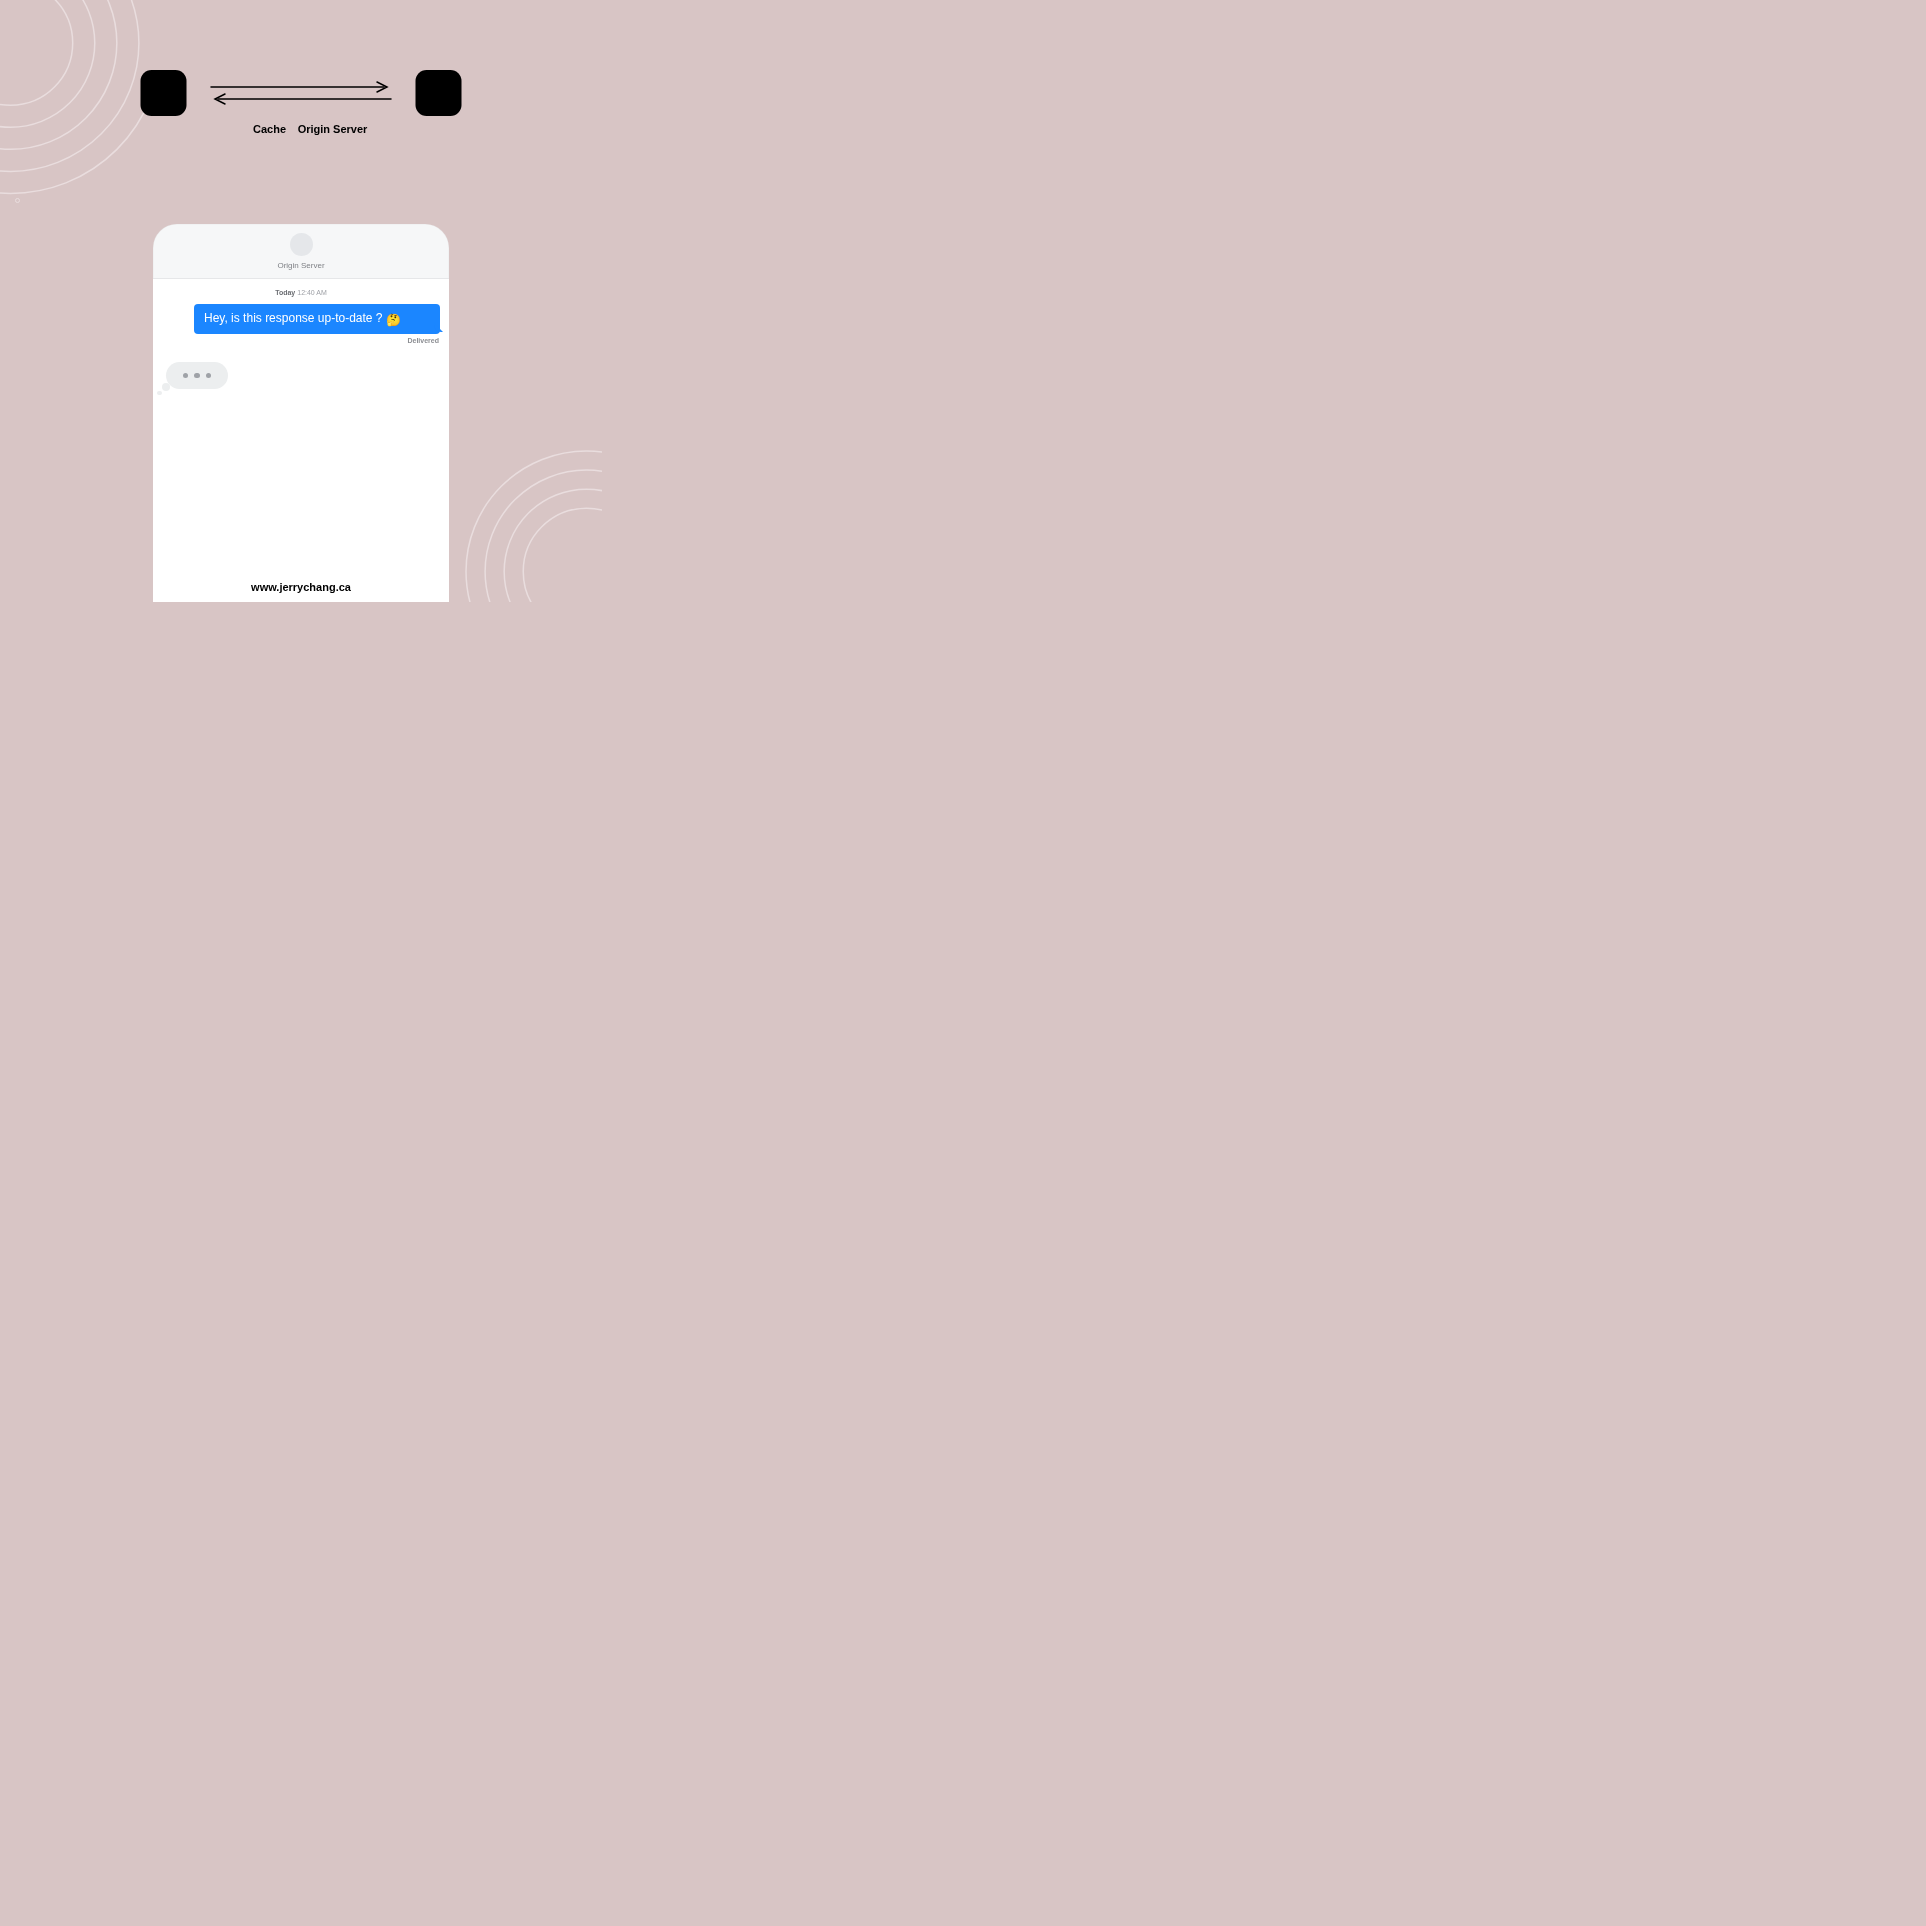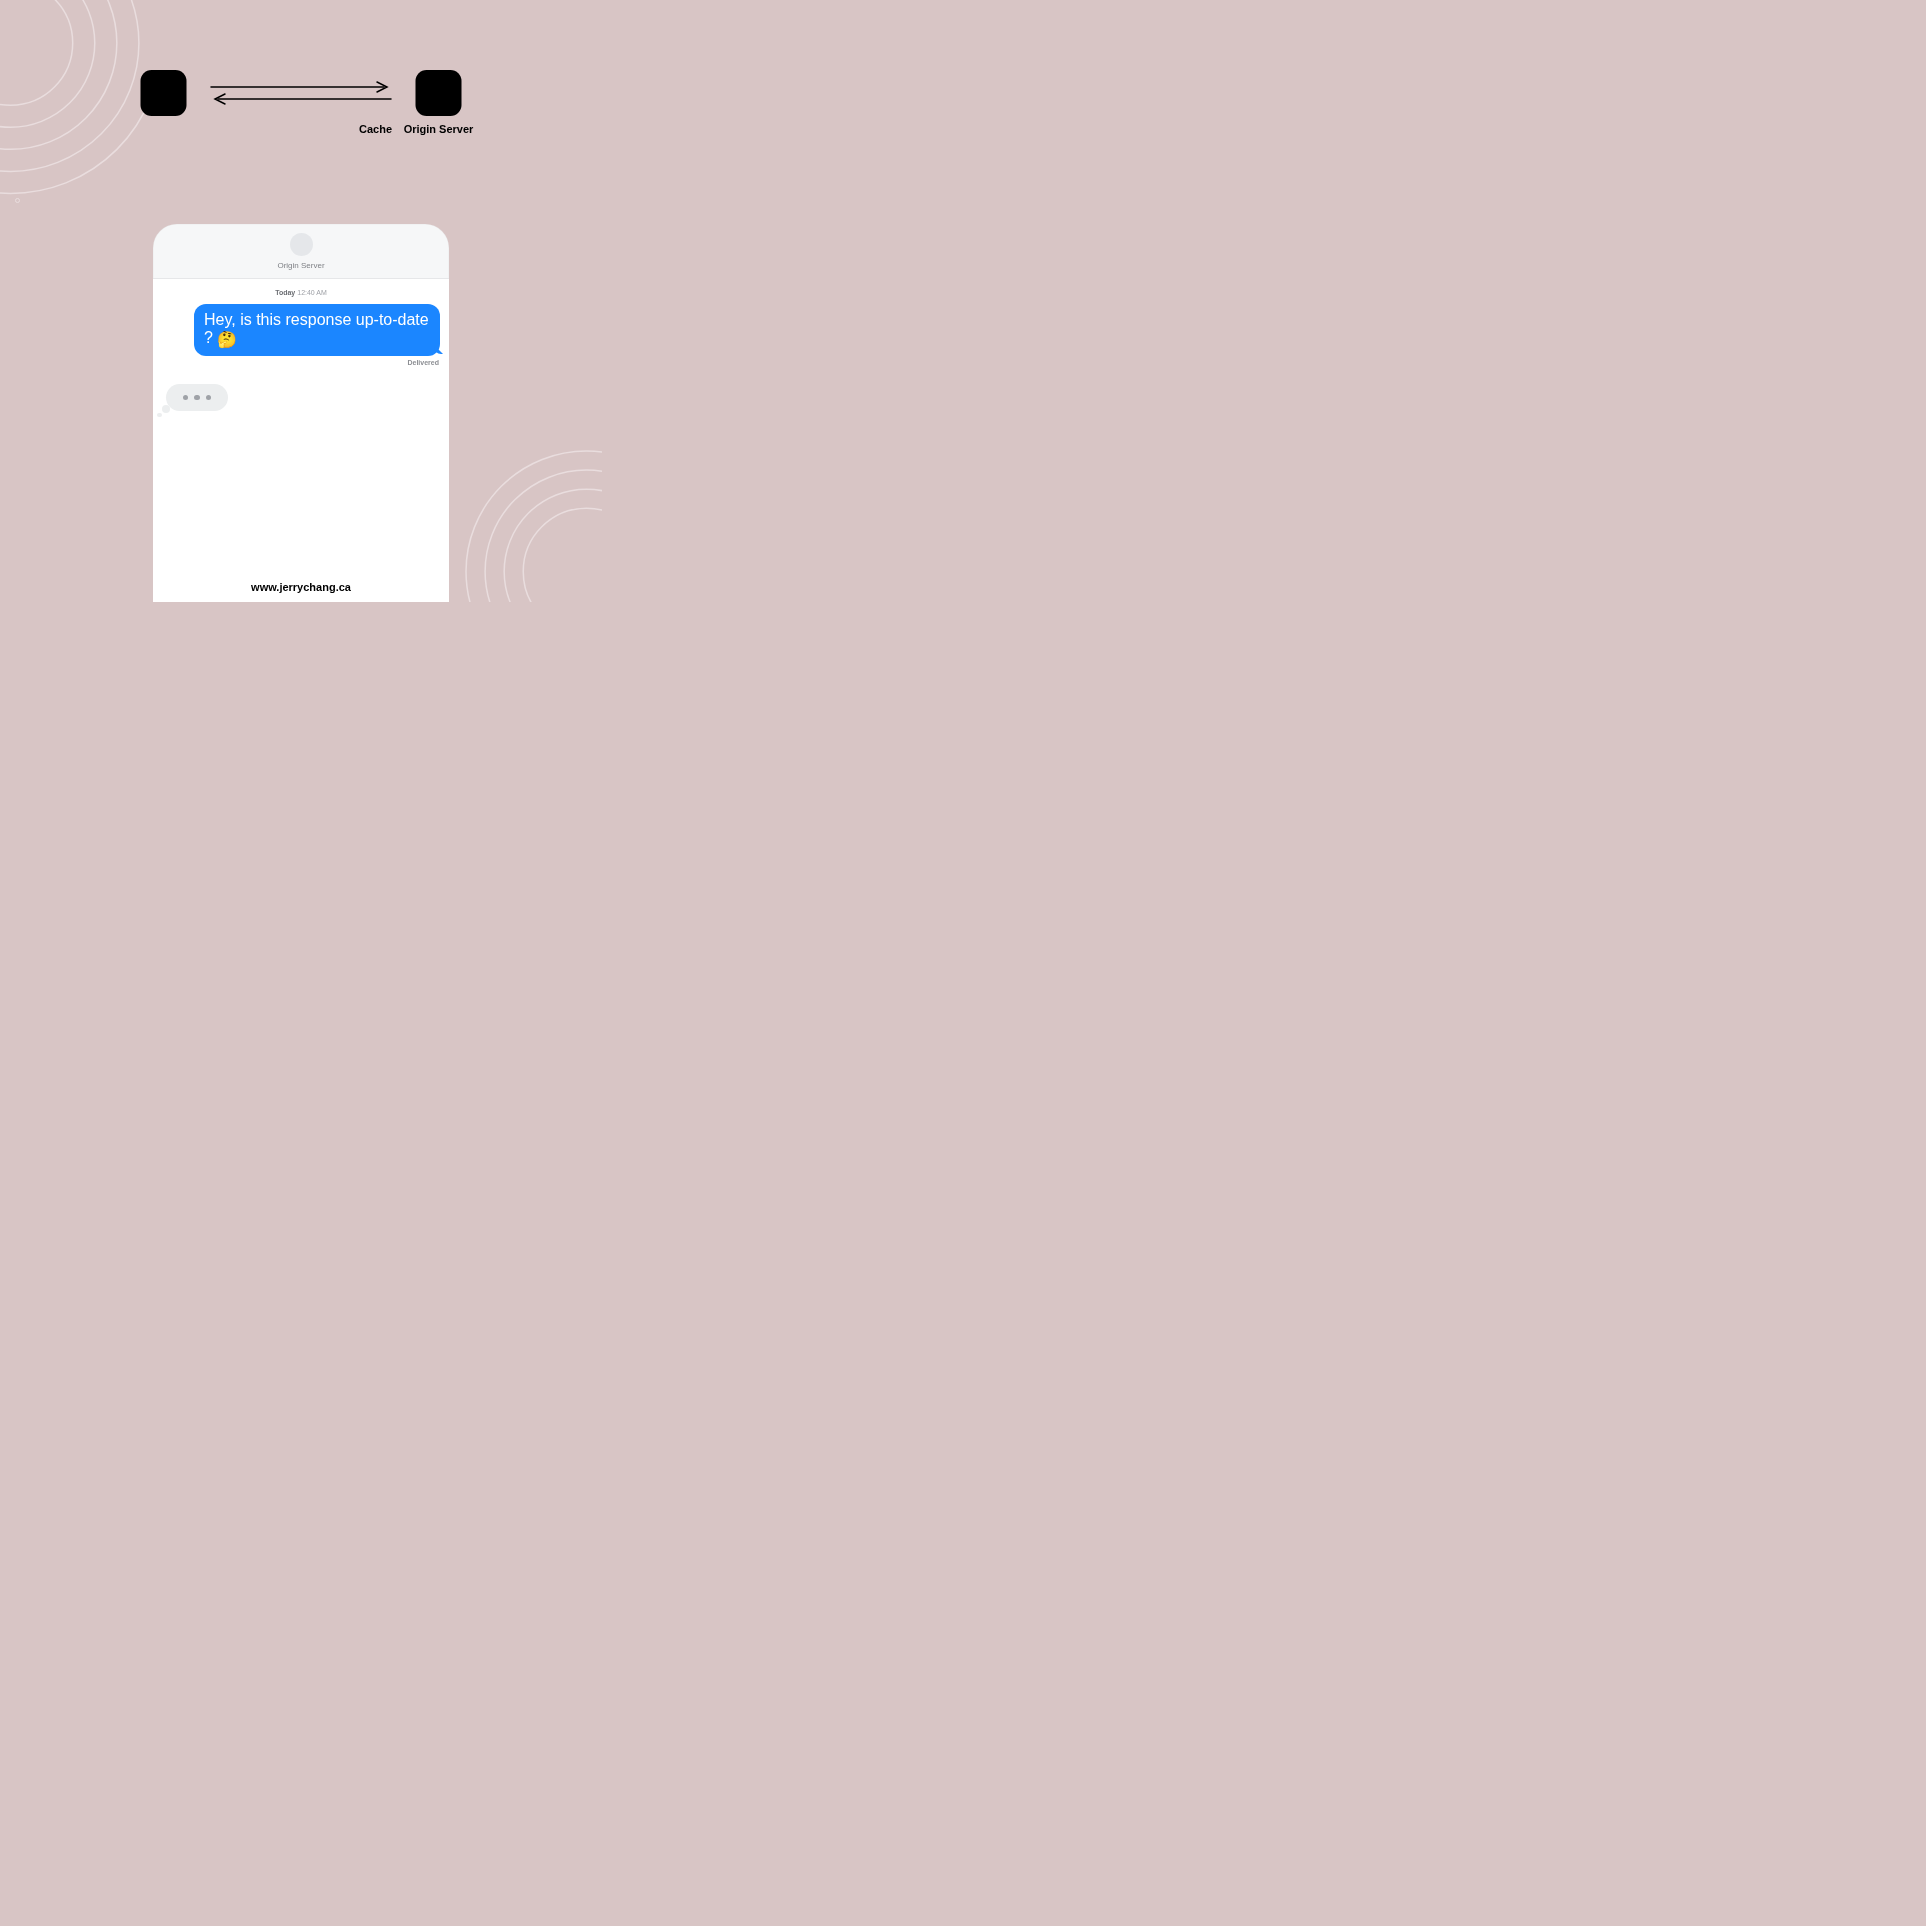--- a/index.html
+++ b/index.html
@@ -12,21 +12,21 @@
       overflow: hidden;
     }
     .deco-tl { position: absolute; left: -130px; top: -115px; }
     .deco-br { position: absolute; right: -110px; bottom: -95px; }
     .deco-dot { position: absolute; left: 15px; top: 198px; width: 5px; height: 5px; border: 1px solid #e9ddde; border-radius: 50%; }
 
     .diagram { position: absolute; top: 70px; left: 50%; transform: translateX(-50%); width: 321px; }
     .diagram-row { display: flex; align-items: center; justify-content: space-between; }
     .node { width: 46px; height: 46px; background: #000; border-radius: 11px; }
     .arrows { flex: 1; margin: 0 10px; }
-    .labels { display: flex; justify-content: flex-end; margin-top: 7px; font-weight: 700; font-size: 11px; color: #000; }
+    .labels { display: flex; justify-content: center; margin-top: 7px; font-weight: 700; font-size: 11px; color: #000; }
     .label-left { width: 46px; text-align: center; }
     .label-right { width: 80px; text-align: center; margin-right: -17px; }
 
     .phone {
       position: absolute;
       left: 50%; transform: translateX(-50%);
       top: 224px;
       width: 296px;
       height: 401px;
       background: #f6f7f8;
@@ -40,23 +40,23 @@
     .chat-body { background: #fff; height: 100%; padding-top: 10px; }
     .timestamp { text-align: center; font-size: 7px; color: #9ea0a6; margin-bottom: 8px; }
     .timestamp .day { font-weight: 600; color: #6b6d72; }
 
     .bubble-out {
       position: relative;
       margin: 0 9px 0 auto;
       max-width: 246px;
       background: #1b86ff;
       color: #fff;
-      font-size: 16px;
+      font-size: 12px;
       padding: 7px 10px;
-      border-radius: 12px;
+      border-radius: 4px;
     }
     .bubble-out::after {
       content:""; position:absolute; right:-3px; bottom:2px;
       width:9px; height:9px; background:#1b86ff;
       border-bottom-left-radius:7px;
       clip-path: polygon(0 0, 100% 100%, 0 100%);
     }
     .emoji { display:inline-block; vertical-align:-2px; }
     .delivered { text-align: right; font-size: 7px; color: #8c8e93; font-weight: 600; margin: 3px 10px 0 0; }
 

